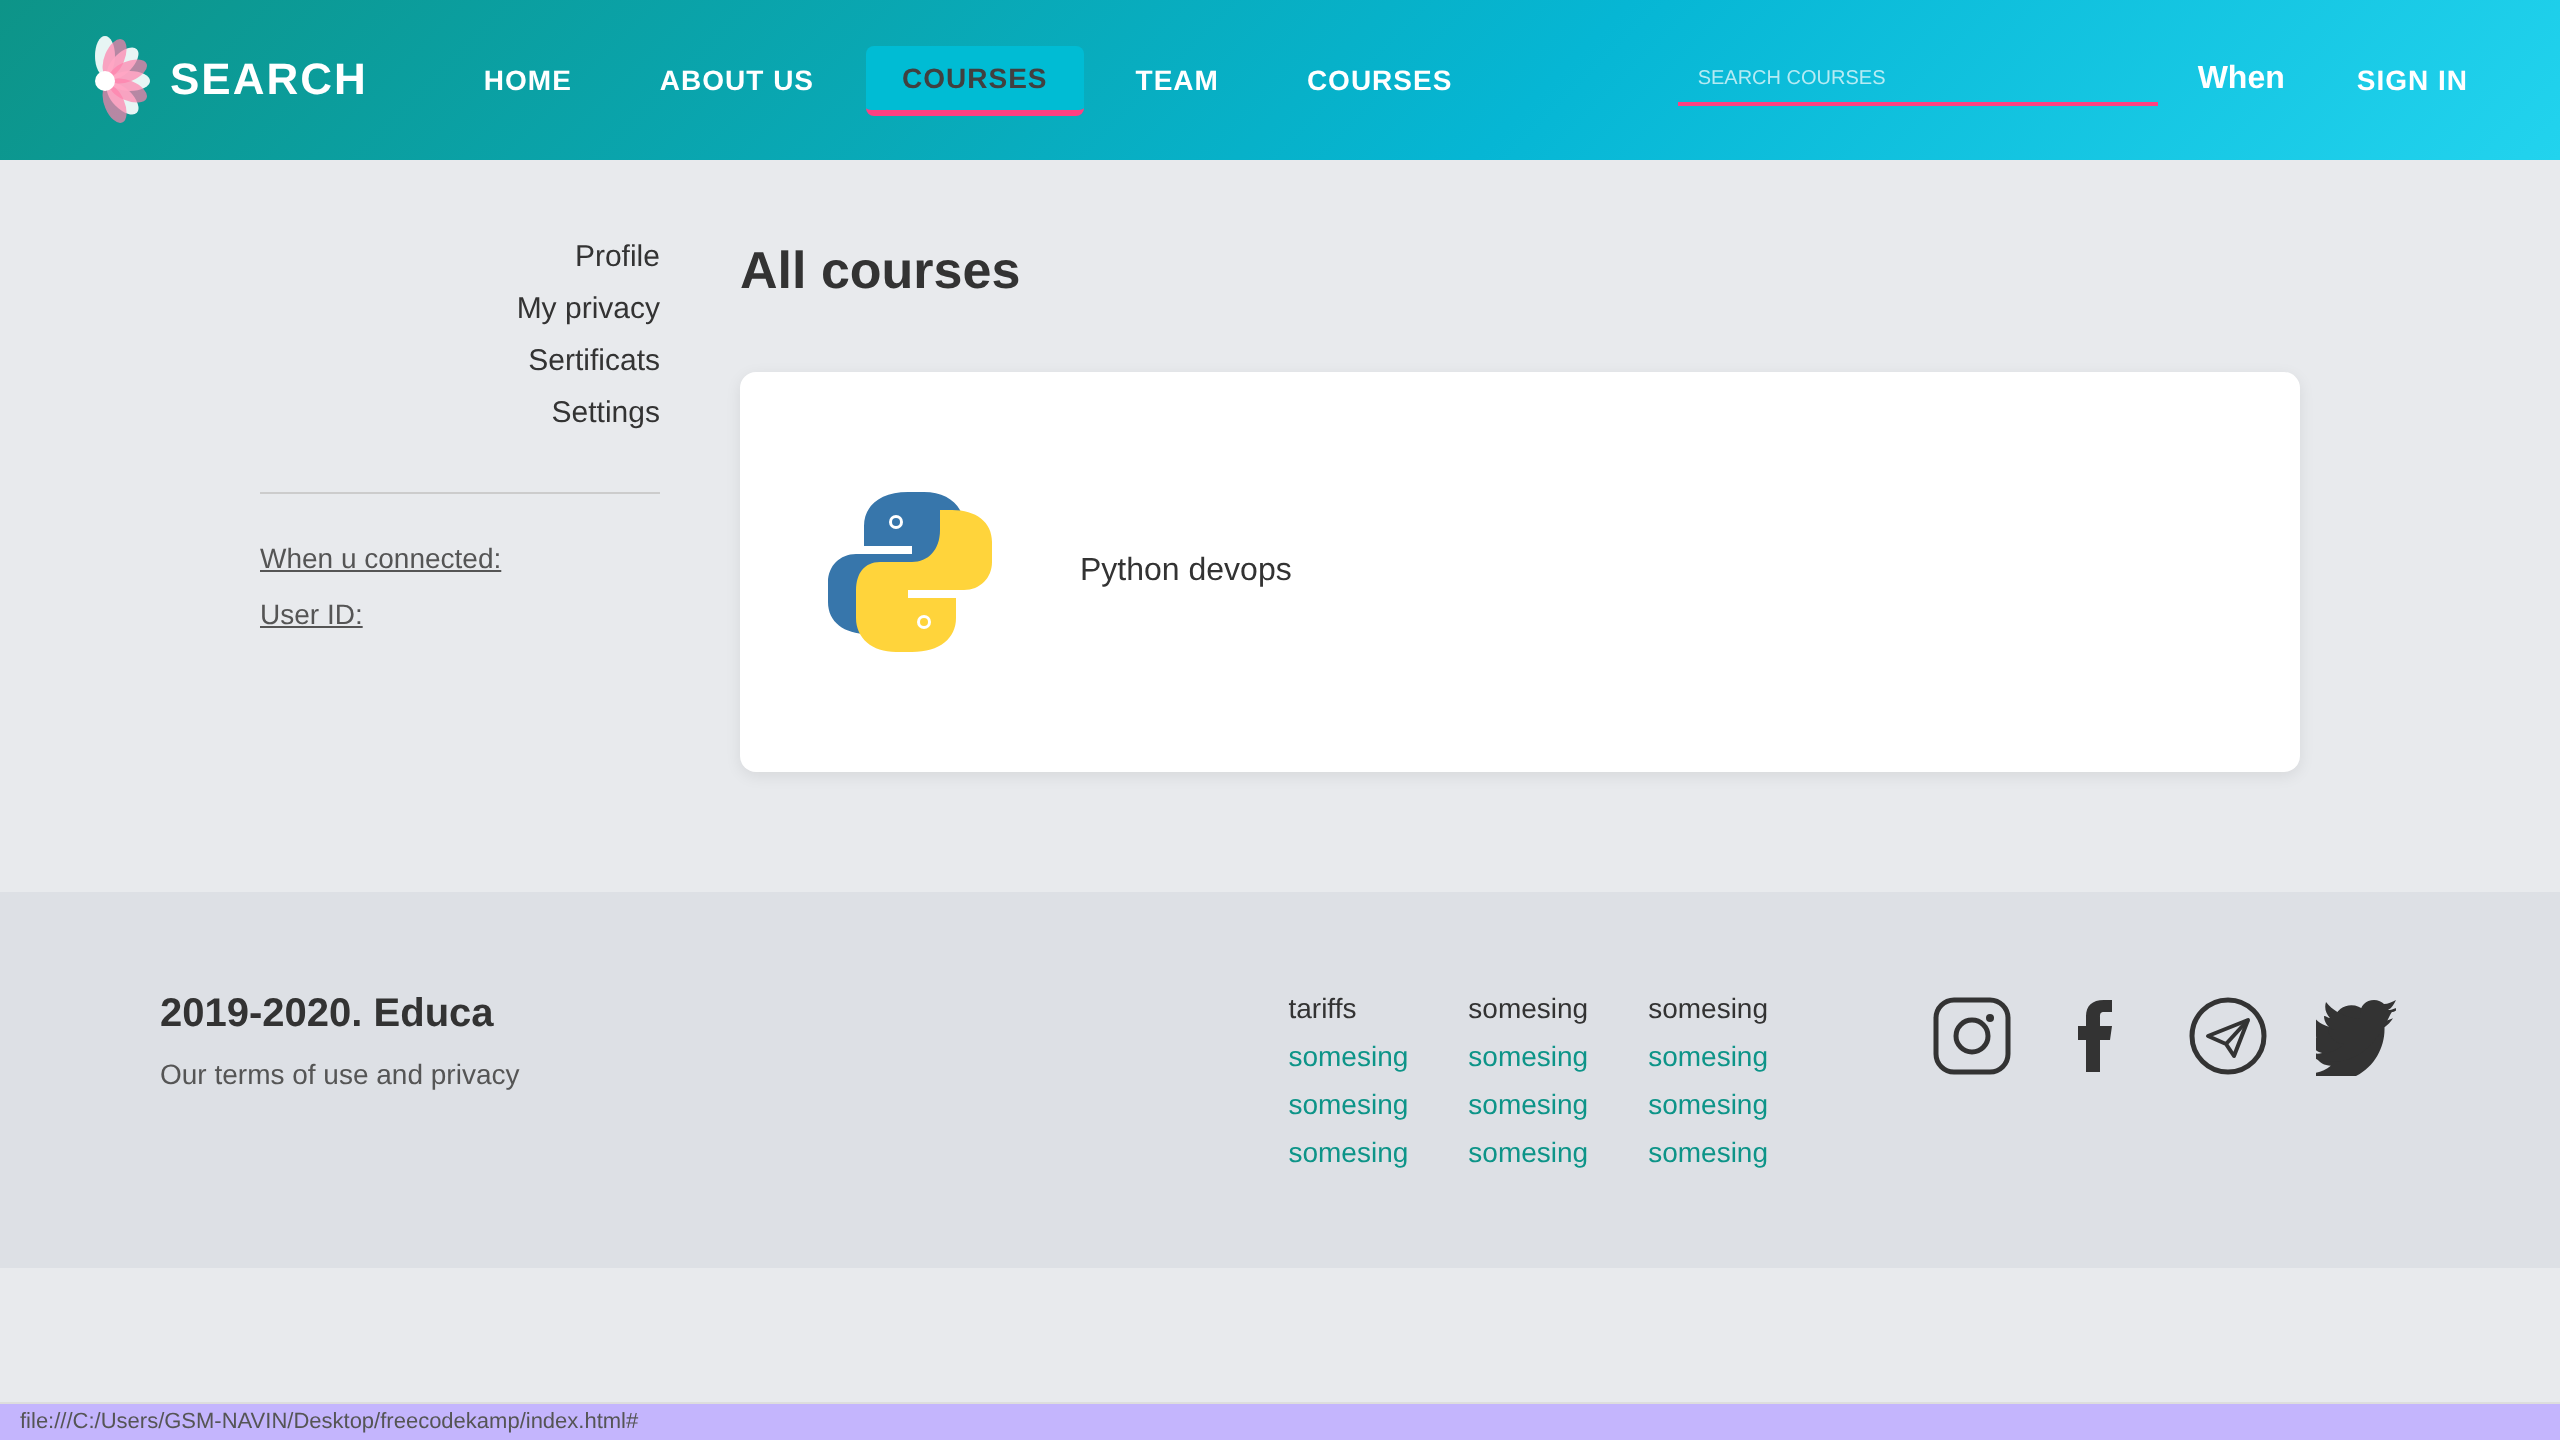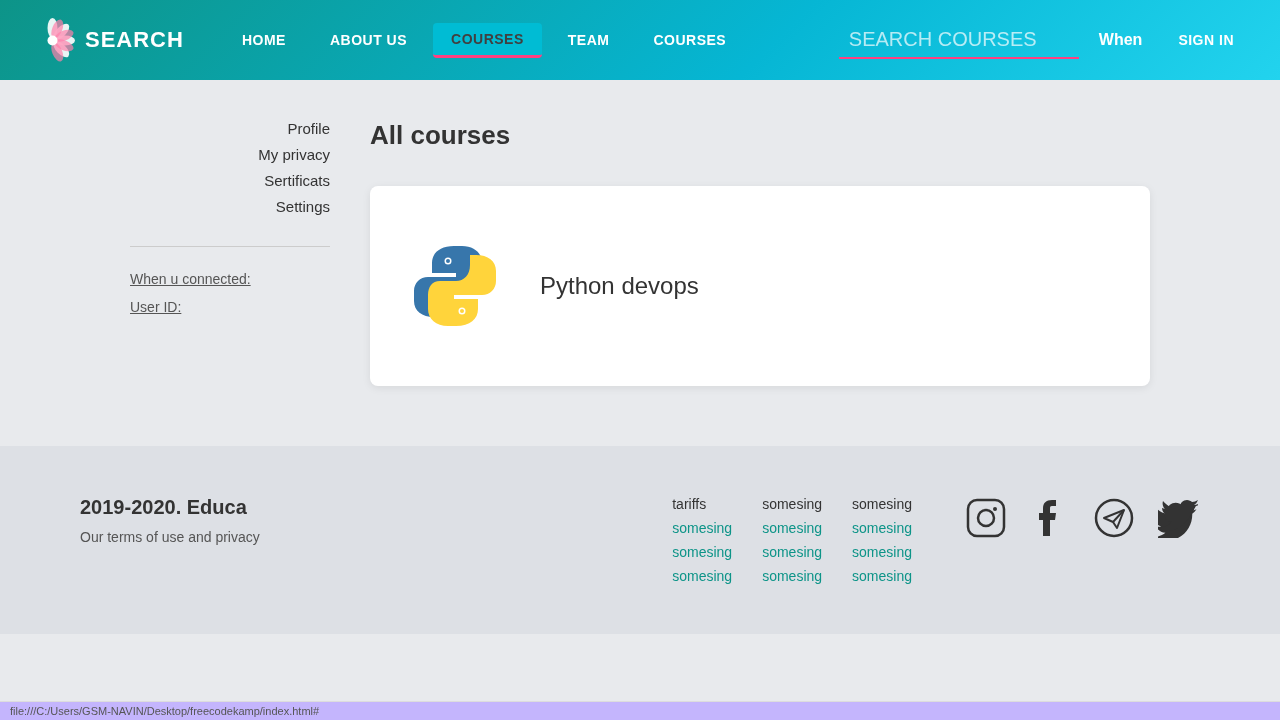--- a/index.html
+++ b/index.html
@@ -26,21 +26,21 @@
       cursor: pointer;
     }
     .nav-link.active {
       background: #00bcd4; color: #404040; border-bottom: 3px solid #ff4081;
     }
     .search-area {
       display: flex; align-items: center; gap: 10px; margin-left: auto;
     }
     .search-input {
       background: transparent; border: none; border-bottom: 2px solid #ff4081;
-      color: white; font-size: 20px; padding: 6px 10px; width: 240px; outline: none;
+      color: white; font-size: 10px; padding: 6px 10px; width: 240px; outline: none;
     }
     .search-input::placeholder { color: rgba(255,255,255,0.7); }
     .find-btn {
       color: white; background: transparent; border: none; font-size: 16px; font-weight: bold;
       cursor: pointer; padding: 6px 10px;
     }
     .sign-in-btn {
       color: white; background: transparent; border: none; font-size: 14px; font-weight: bold;
       cursor: pointer; padding: 6px 16px; letter-spacing: 0.5px;
     }
@@ -67,27 +67,27 @@
     }
     .course-card {
       background: white; border-radius: 8px; box-shadow: 0 2px 8px rgba(0,0,0,0.08);
       display: flex; align-items: center; padding: 30px 40px; gap: 40px;
       min-height: 200px;
     }
     .python-logo {
       width: 90px; height: 90px; flex-shrink: 0;
     }
     .course-name {
-      font-size: 24px; color: #333; font-weight: 400;
+      font-size: 16px; color: #333; font-weight: 400;
     }
 
     
     footer {
       background: #dde0e5; padding: 50px 80px; margin-top: 60px;
-      display: flex; align-items: flex-start; gap: 52px;
+      display: flex; align-items: flex-start; gap: 80px;
     }
     .footer-brand { flex: 1; }
     .footer-brand-title { font-size: 20px; font-weight: bold; color: #333; margin-bottom: 10px; }
     .footer-terms { font-size: 14px; color: #555; cursor: pointer; }
     .footer-links { display: flex; gap: 30px; justify-content: center; }
     .footer-col { display: flex; flex-direction: column; gap: 8px; }
     .footer-col a { color: #0d9488; font-size: 14px; text-decoration: none; cursor: pointer; }
     .footer-col a:first-child { color: #333; font-weight: 500; }
     .footer-social { display: flex; align-items: center; gap: 20px; margin-left: auto; }
     .social-icon {

